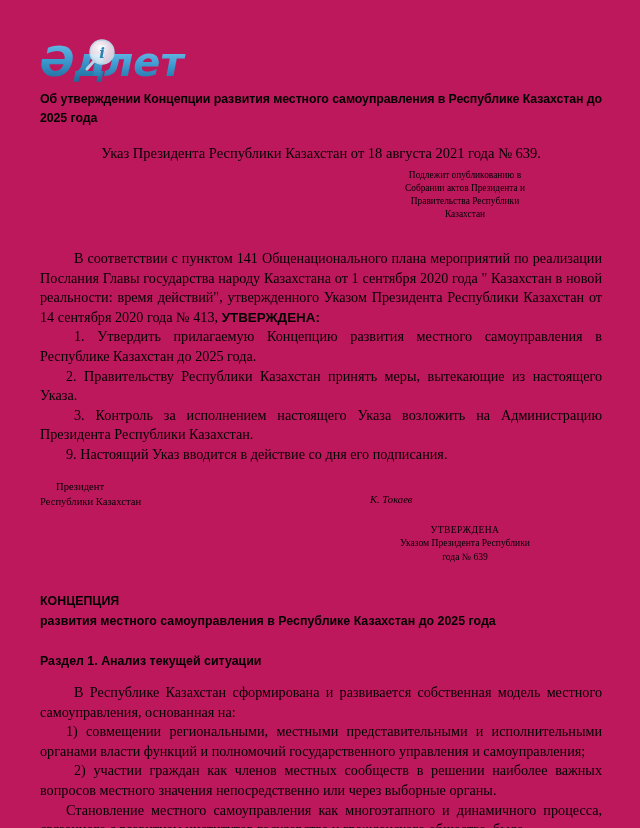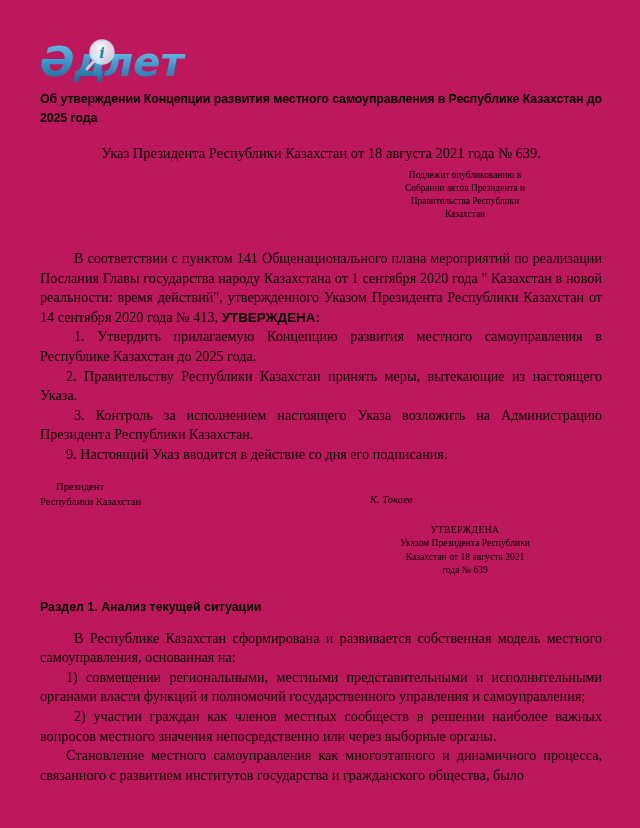--- a/index.html
+++ b/index.html
@@ -192,24 +192,25 @@
       <div class="sig-left">
         <span>Президент</span>
         <span class="ln2">Республики Казахстан</span>
       </div>
       <div class="sig-right">К. Токаев</div>
     </div>
 
     <div class="approve-block">
       <div class="hd">УТВЕРЖДЕНА</div>
       <div>Указом Президента Республики</div>
-      <div>Казахстан от 18 августа 2021</div>
       <div>года № 639</div>
     </div>
 
+    <div class="h-concept">КОНЦЕПЦИЯ</div>
+    <div class="h-concept-sub">развития местного самоуправления в Республике Казахстан до 2025 года</div>
 
     <div class="h-section">Раздел 1. Анализ текущей ситуации</div>
 
     <p class="p-body">В Республике Казахстан сформирована и развивается собственная модель местного самоуправления, основанная на:</p>
     <p class="p-body tight">1) совмещении региональными, местными представительными и исполнительными органами власти функций и полномочий государственного управления и самоуправления;</p>
     <p class="p-body">2) участии граждан как членов местных сообществ в решении наиболее важных вопросов местного значения непосредственно или через выборные органы.</p>
     <p class="p-body tight">Становление местного самоуправления как многоэтапного и динамичного процесса, связанного с развитием институтов государства и гражданского общества, было</p>
 
   </div>
 </div>

